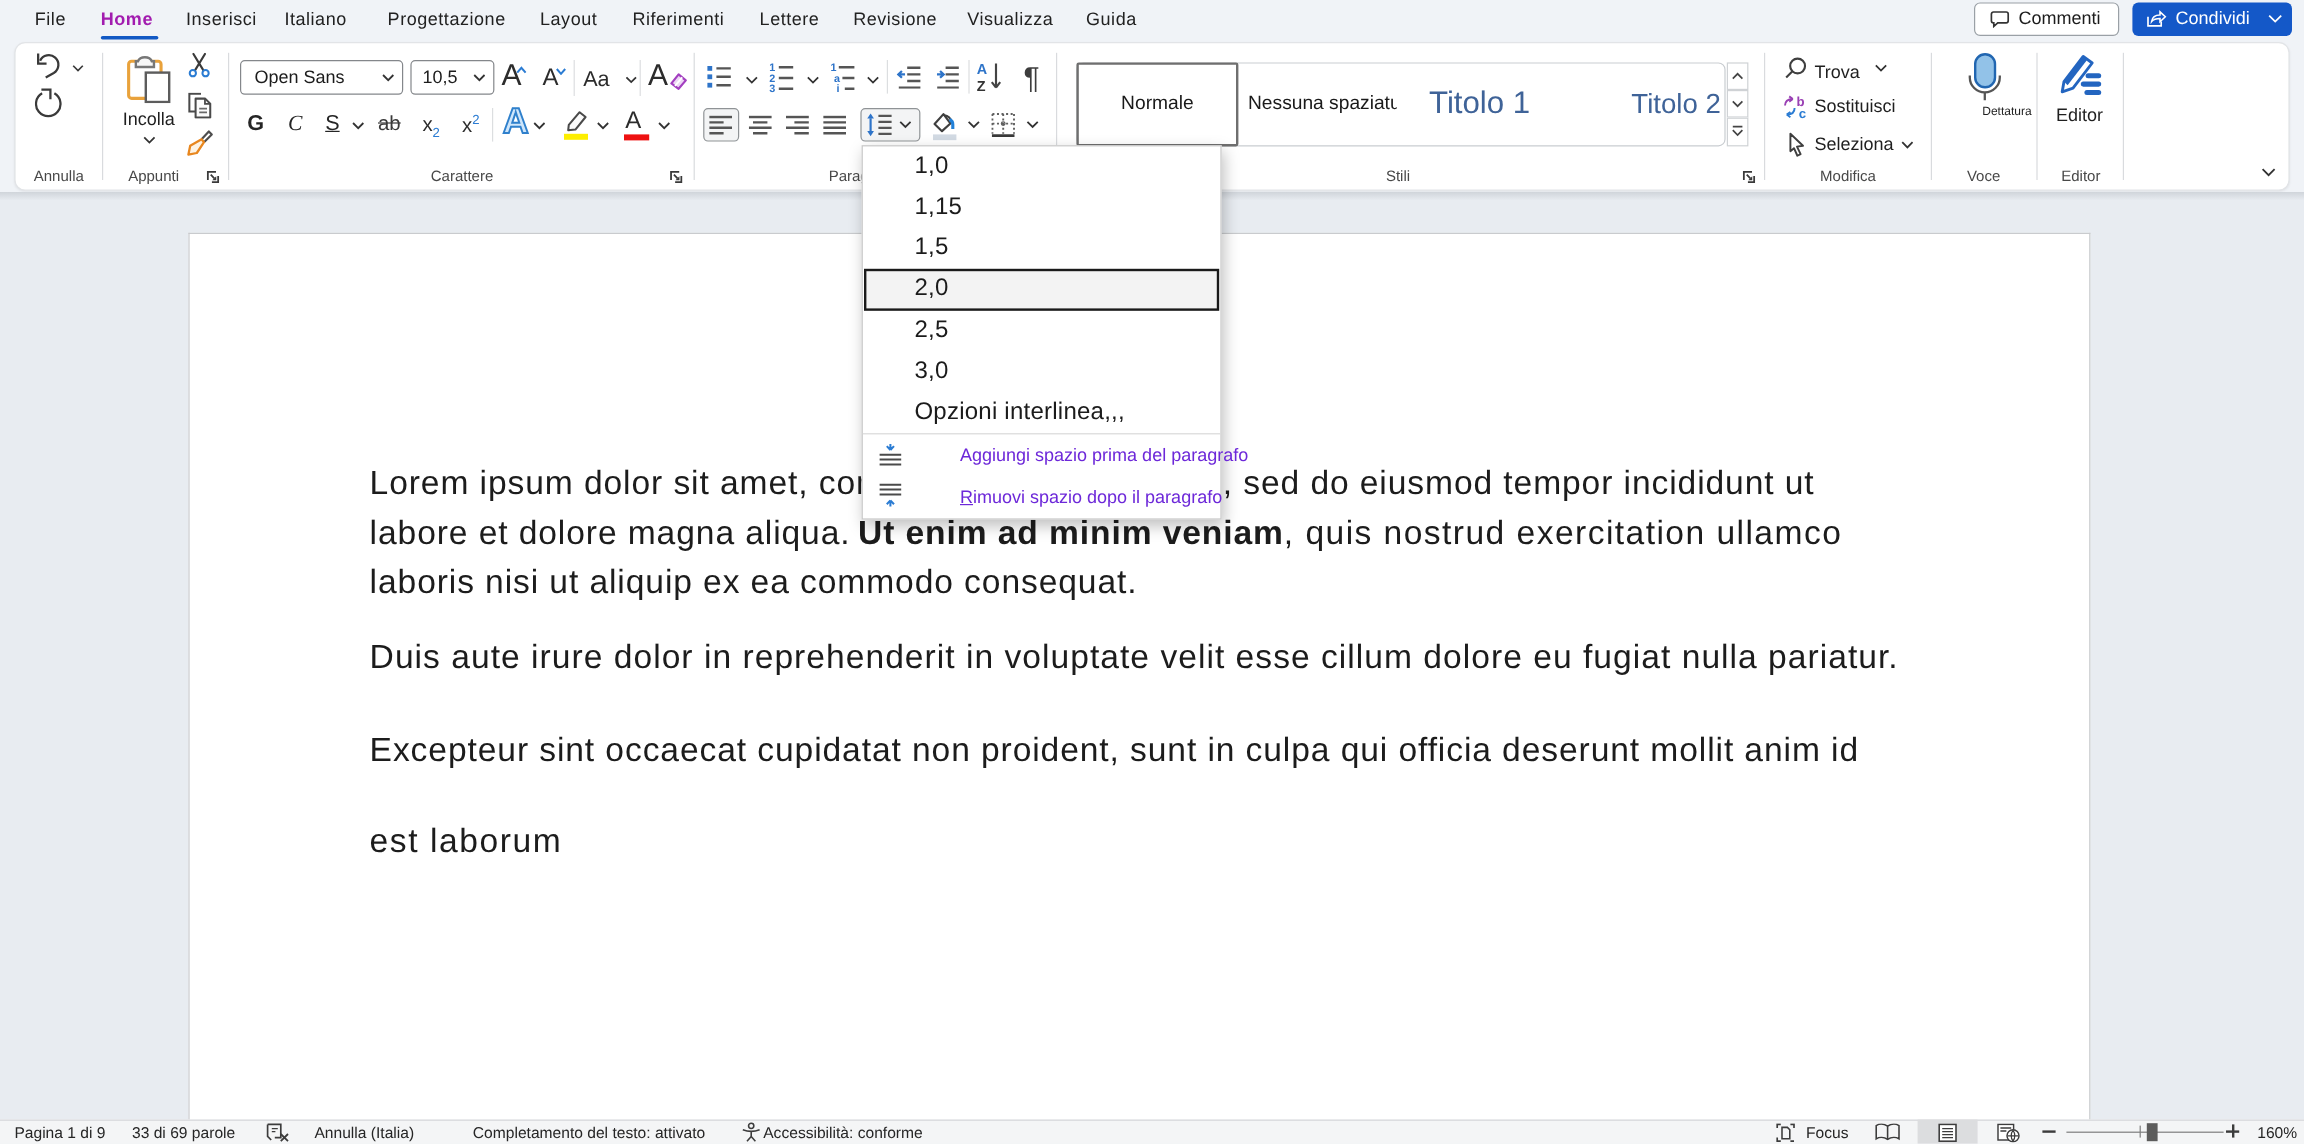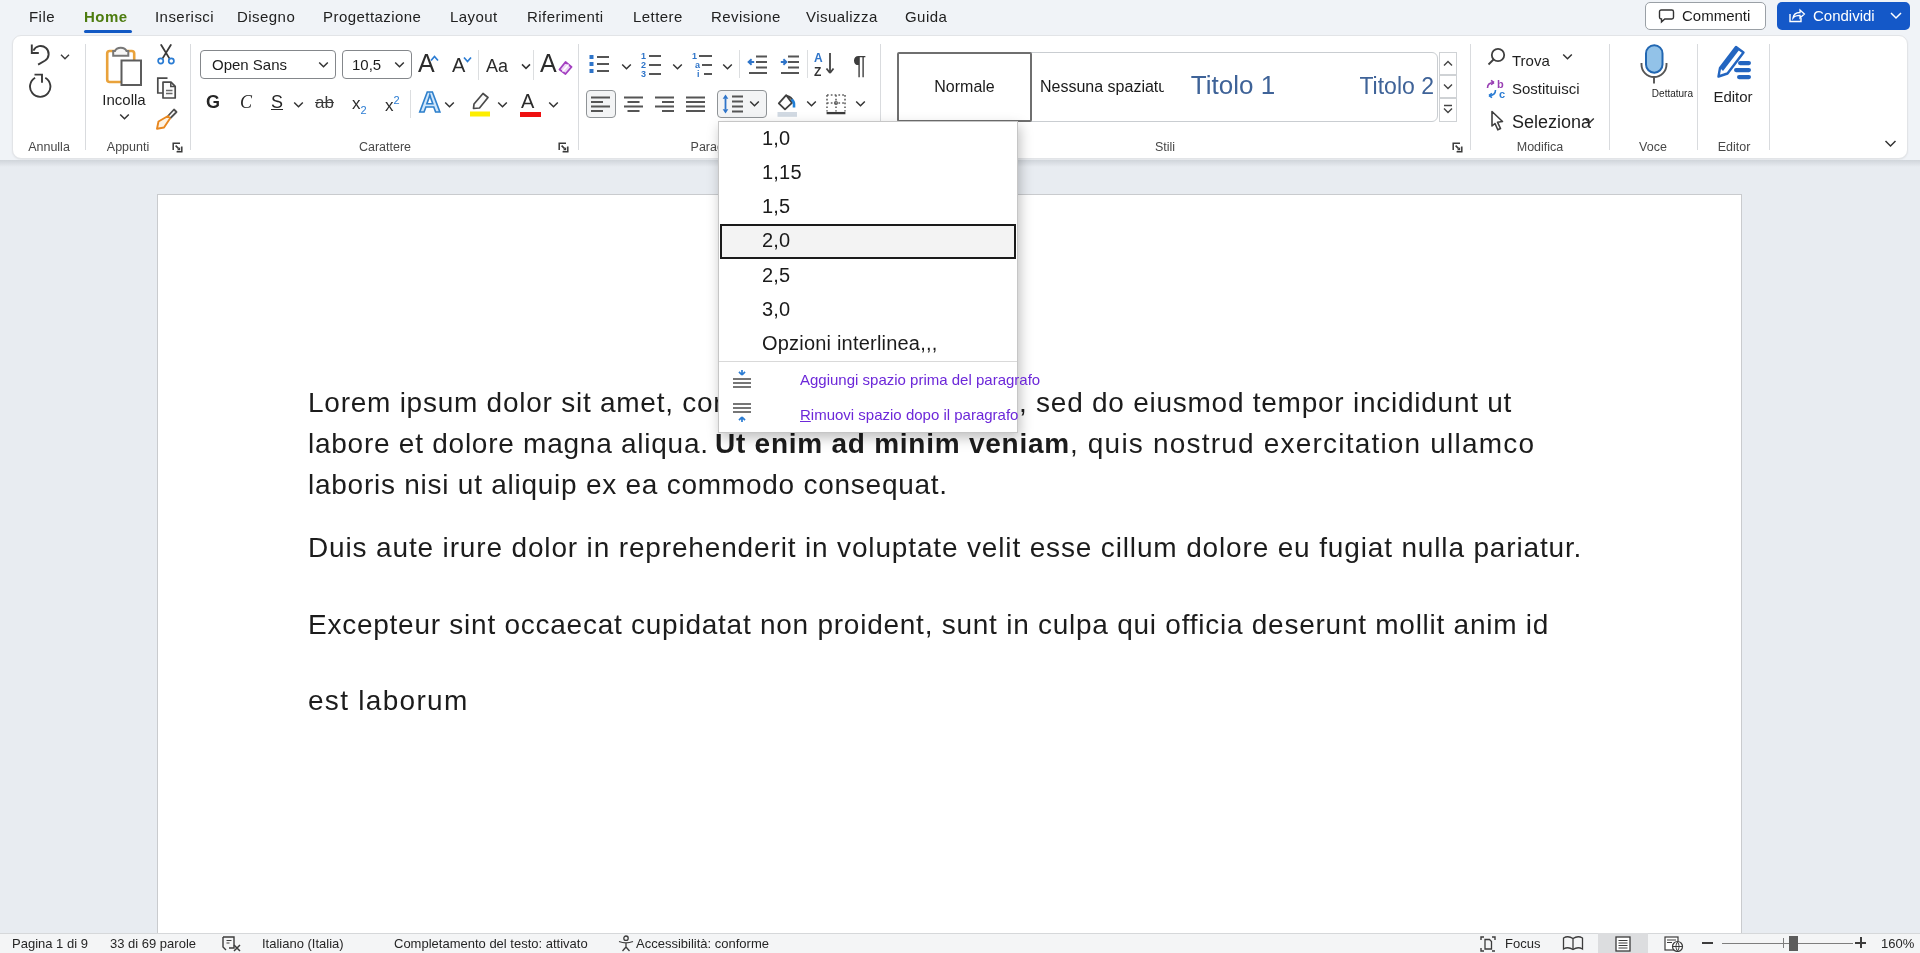--- a/index.html
+++ b/index.html
@@ -16,23 +16,23 @@
 #statusbar{position:absolute;left:0;top:933px;width:1920px;height:20px;background:#f4f5f6;border-top:1px solid #d6d8da}
 .sbit{position:absolute;top:936px;font-size:13px;color:#262626;white-space:pre}
 #menu{position:absolute;left:718px;top:121px;width:300px;height:312px;background:#ffffff;border:1px solid #c6c6c6;box-shadow:2px 5px 12px rgba(0,0,0,0.25);z-index:50}
 .mitem{position:absolute;left:762px;font-size:20px;color:#1b1b1b;z-index:52;letter-spacing:0.2px}
 .msmall{position:absolute;left:800px;font-size:15px;color:#6d28d9;z-index:52}
 </style></head>
 <body>
 
 <div id="menubar"></div>
 <div class="tab" style="left:29px">File</div>
-<div class="tab" style="left:84px;font-weight:700;color:#4d7c0f">Home</div>
+<div class="tab" style="left:84px;font-weight:700;color:#a21caf">Home</div>
 <div class="tab" style="left:155px">Inserisci</div>
-<div class="tab" style="left:237px">Disegno</div>
+<div class="tab" style="left:237px">Italiano</div>
 <div class="tab" style="left:323px">Progettazione</div>
 <div class="tab" style="left:450px">Layout</div>
 <div class="tab" style="left:527px">Riferimenti</div>
 <div class="tab" style="left:633px">Lettere</div>
 <div class="tab" style="left:711px">Revisione</div>
 <div class="tab" style="left:806px">Visualizza</div>
 <div class="tab" style="left:905px">Guida</div>
 <div class="abs" style="left:84px;top:30px;width:48px;height:3px;background:#1259c4;border-radius:2px"></div>
 
 <div class="abs" style="left:1645px;top:2px;width:121px;height:28px;background:#fff;border:1px solid #9aa0a6;border-radius:5px"></div>
@@ -294,21 +294,21 @@
     <text x="13" y="19" font-size="11" font-weight="bold" fill="#2b7cd3" font-family="Liberation Sans">c</text>
     <path d="M8 3.5 C3.5 3.5 1.5 5.5 1.5 9" fill="none" stroke="#9a41b4" stroke-width="1.6"></path>
     <path d="M8 3.5 l-3-2.2 M8 3.5 l-3 2.2" stroke="#9a41b4" stroke-width="1.6" fill="none"></path>
     <path d="M3 16.5 C7.5 16.5 9.5 14.5 9.5 11" fill="none" stroke="#2b7cd3" stroke-width="1.6"></path>
     <path d="M3 16.5 l3-2.2 M3 16.5 l3 2.2" stroke="#2b7cd3" stroke-width="1.6" fill="none"></path>
   </svg>
 <div class="abs" style="left:1512px;top:80px;font-size:15px;color:#1f1f1f">Sostituisci</div>
 <svg class="abs" style="left:1488px;top:110px" width="17" height="21" viewBox="0 0 17 21">
     <path d="M4 1.5 L14.5 11.5 L9.5 12.2 L12.5 18.5 L9.8 19.8 L7 13.5 L4 16 z" fill="#fff" stroke="#3f3f3f" stroke-width="1.6" stroke-linejoin="round"></path>
   </svg>
-<div class="abs" style="left:1512px;top:112px;font-size:18px;color:#1f1f1f">Seleziona</div>
+<div class="abs" style="left:1512px;top:112px;font-size:15px;color:#1f1f1f">Seleziona</div>
 <svg class="abs" style="left:1584px;top:117px" width="11" height="8" viewBox="0 0 11 8">
     <path d="M1.2 1.5 l4.3 4.3 4.3-4.3" fill="none" stroke="#333" stroke-width="1.5"></path>
   </svg>
 
 <svg class="abs" style="left:1637px;top:44px" width="34" height="42" viewBox="0 0 34 42">
     <rect x="9" y="1.2" width="16.5" height="27.5" rx="8.2" fill="#92c2e8" stroke="#2166b1" stroke-width="2"></rect>
     <path d="M4.5 19 v1.5 a12.5 12.5 0 0 0 25 0 V19" fill="none" stroke="#555" stroke-width="1.9"></path>
     <path d="M17 33.5 V39.5" stroke="#555" stroke-width="1.9"></path>
   </svg>
 <div class="abs" style="left:1613px;top:88px;width:80px;text-align:right;font-size:10px;color:#1f1f1f">Dettatura</div>
@@ -333,21 +333,21 @@
 <div class="dline" style="left:308px;top:427px">labore et dolore magna aliqua.</div>
 <div class="dline" style="left:715px;top:427px"><b>Ut enim ad minim veniam</b><span style="letter-spacing:1.2px">, quis nostrud exercitation ullamco</span></div>
 <div class="dline" style="left:308px;top:468px">laboris nisi ut aliquip ex ea commodo consequat.</div>
 <div class="dline" style="left:308px;top:531px;letter-spacing:0.85px">Duis aute irure dolor in reprehenderit in voluptate velit esse cillum dolore eu fugiat nulla pariatur.</div>
 <div class="dline" style="left:308px;top:608px">Excepteur sint occaecat cupidatat non proident, sunt in culpa qui officia deserunt mollit anim id</div>
 <div class="dline" style="left:308px;top:684px;letter-spacing:1.3px">est laborum</div>
 
 <div id="statusbar"></div>
 <div class="sbit" style="left:12px">Pagina 1 di 9</div>
 <div class="sbit" style="left:110px">33 di 69 parole</div>
-<div class="sbit" style="left:262px">Italiano (Italia)</div>
+<div class="sbit" style="left:262px">Annulla (Italia)</div>
 <div class="sbit" style="left:394px">Completamento del testo: attivato</div>
 <div class="sbit" style="left:636px">Accessibilità: conforme</div>
 <div class="sbit" style="left:1505px">Focus</div>
 <div class="sbit" style="left:1881px">160%</div>
 <svg class="abs" style="left:1480px;top:936px" width="20" height="16" viewBox="0 0 20 16">
     <path d="M1 4 V1 h3 M12 1 h3 v3 M1 12 v3 h3 M15 15 h-3" fill="none" stroke="#3c3c3c" stroke-width="1.4"></path>
     <path d="M5 3.5 h4.5 l2 2 V13 H5 z" fill="none" stroke="#3c3c3c" stroke-width="1.3"></path>
   </svg>
 <svg class="abs" style="left:1562px;top:936px" width="22" height="15" viewBox="0 0 22 15">
     <path d="M11 2.5 C8 0.5 4 0.5 1.5 2 V13 C4 11.5 8 11.5 11 13.5 C14 11.5 18 11.5 20.5 13 V2 C18 0.5 14 0.5 11 2.5 z" fill="none" stroke="#3c3c3c" stroke-width="1.3"></path>

